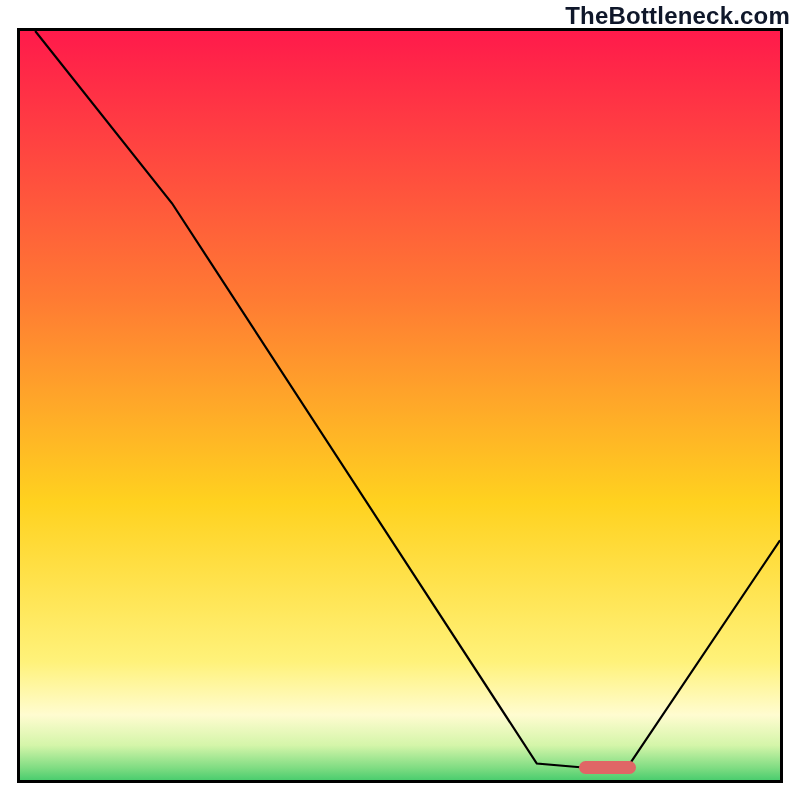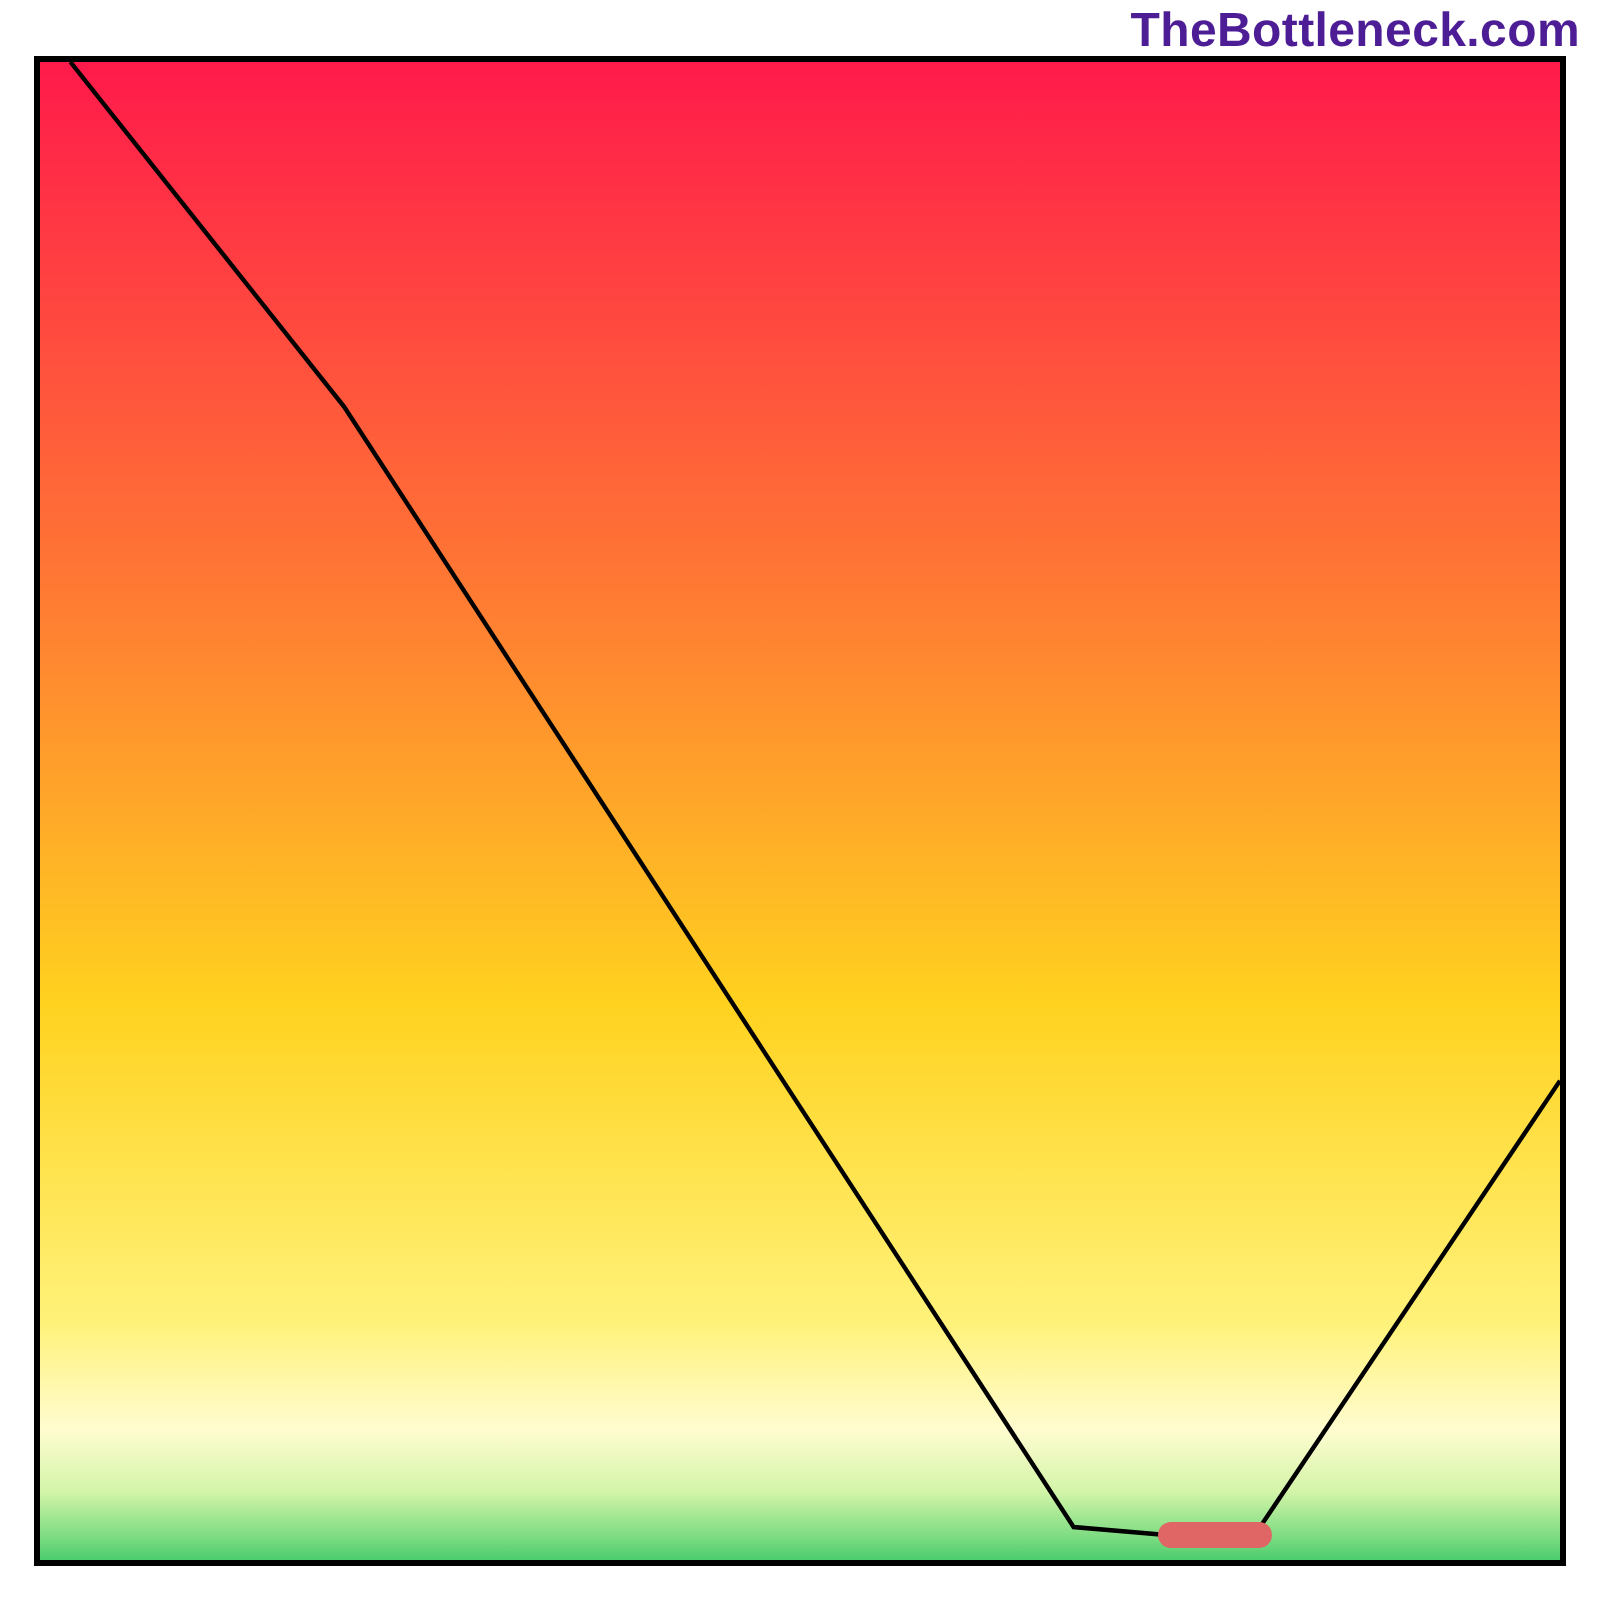--- a/index.html
+++ b/index.html
@@ -10,21 +10,21 @@
     position: relative;
     font-family: Arial, Helvetica, sans-serif;
     background: #ffffff;
   }
   .watermark {
     position: absolute;
     top: 2px;
     right: 10px;
     font-size: 24px;
     font-weight: bold;
-    color: #4c1d95;
+    color: #0f172a;
     z-index: 10;
     letter-spacing: 0.2px;
   }
   .plot-frame {
     position: absolute;
     left: 17px;
     top: 28px;
     width: 766px;
     height: 755px;
     box-sizing: border-box;

